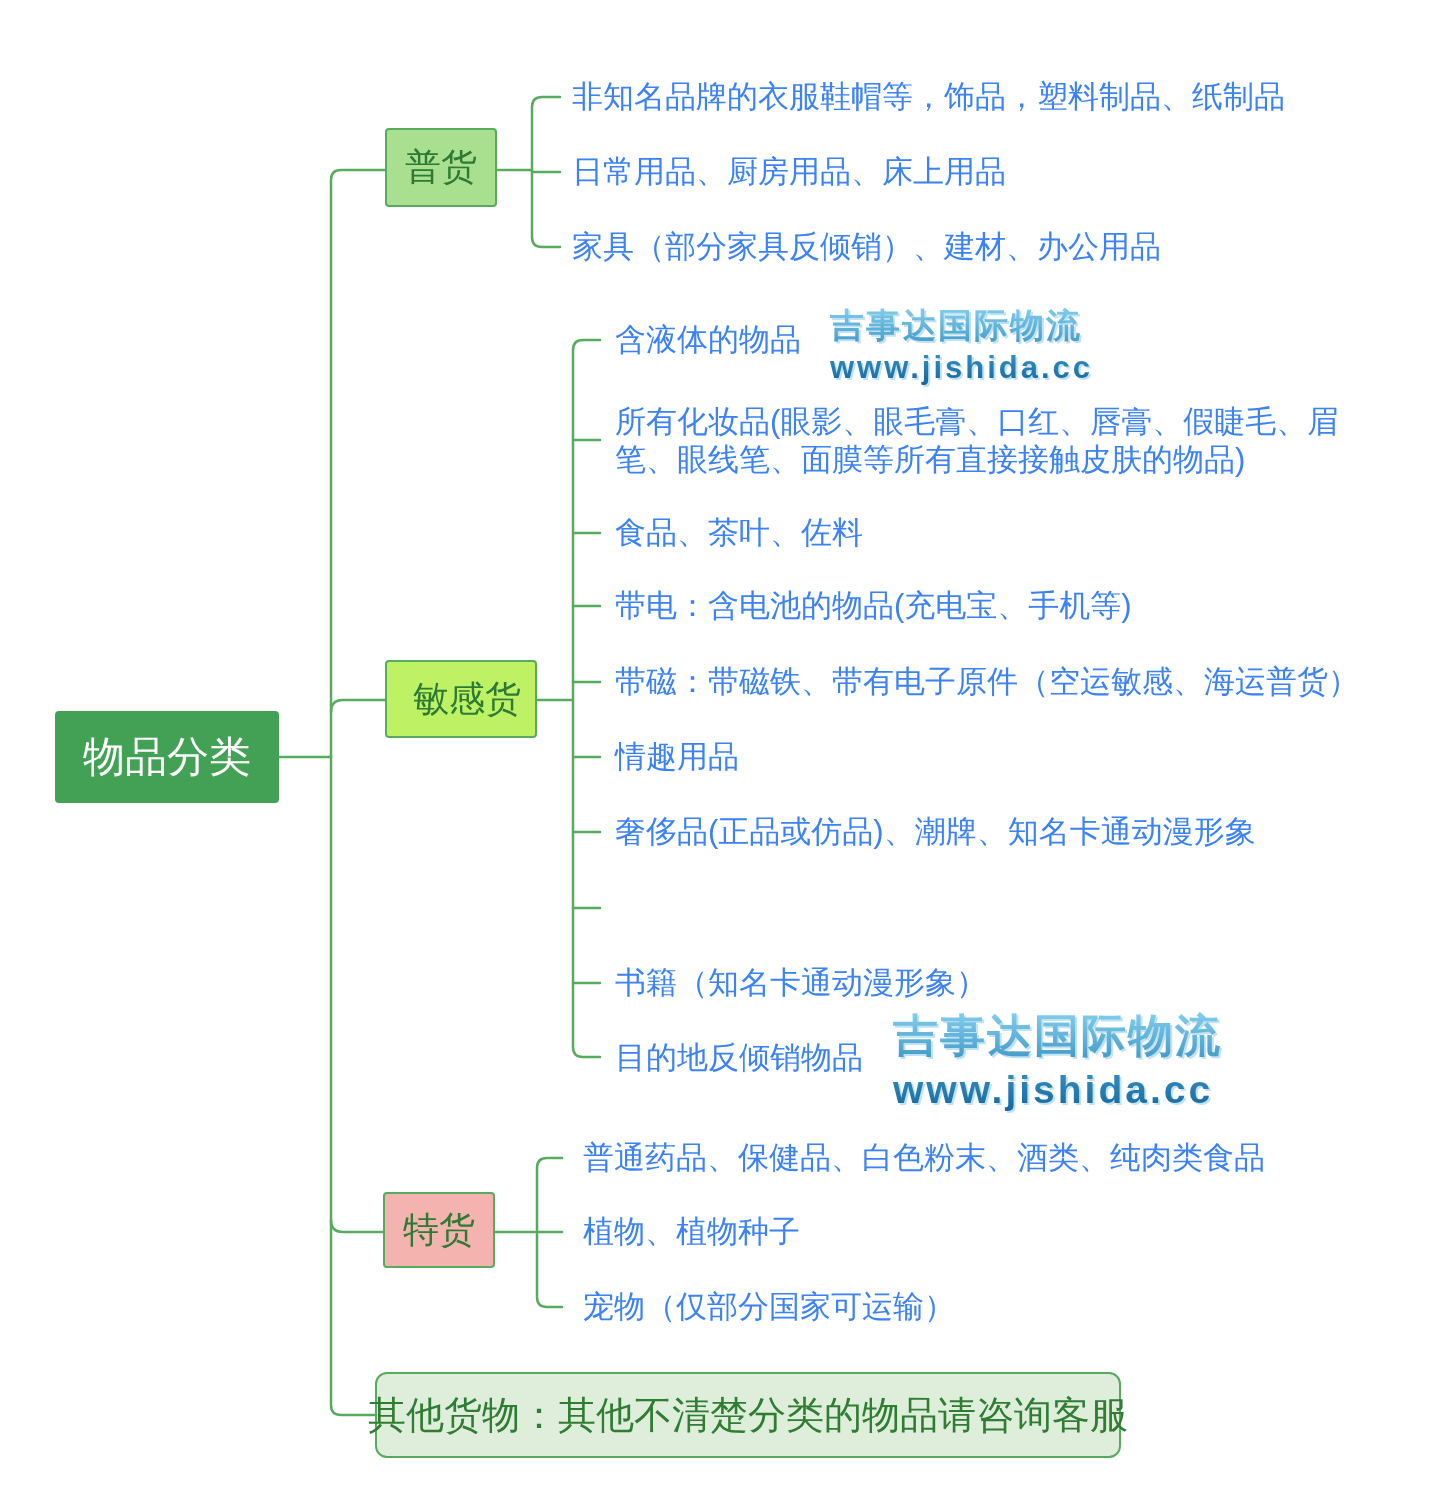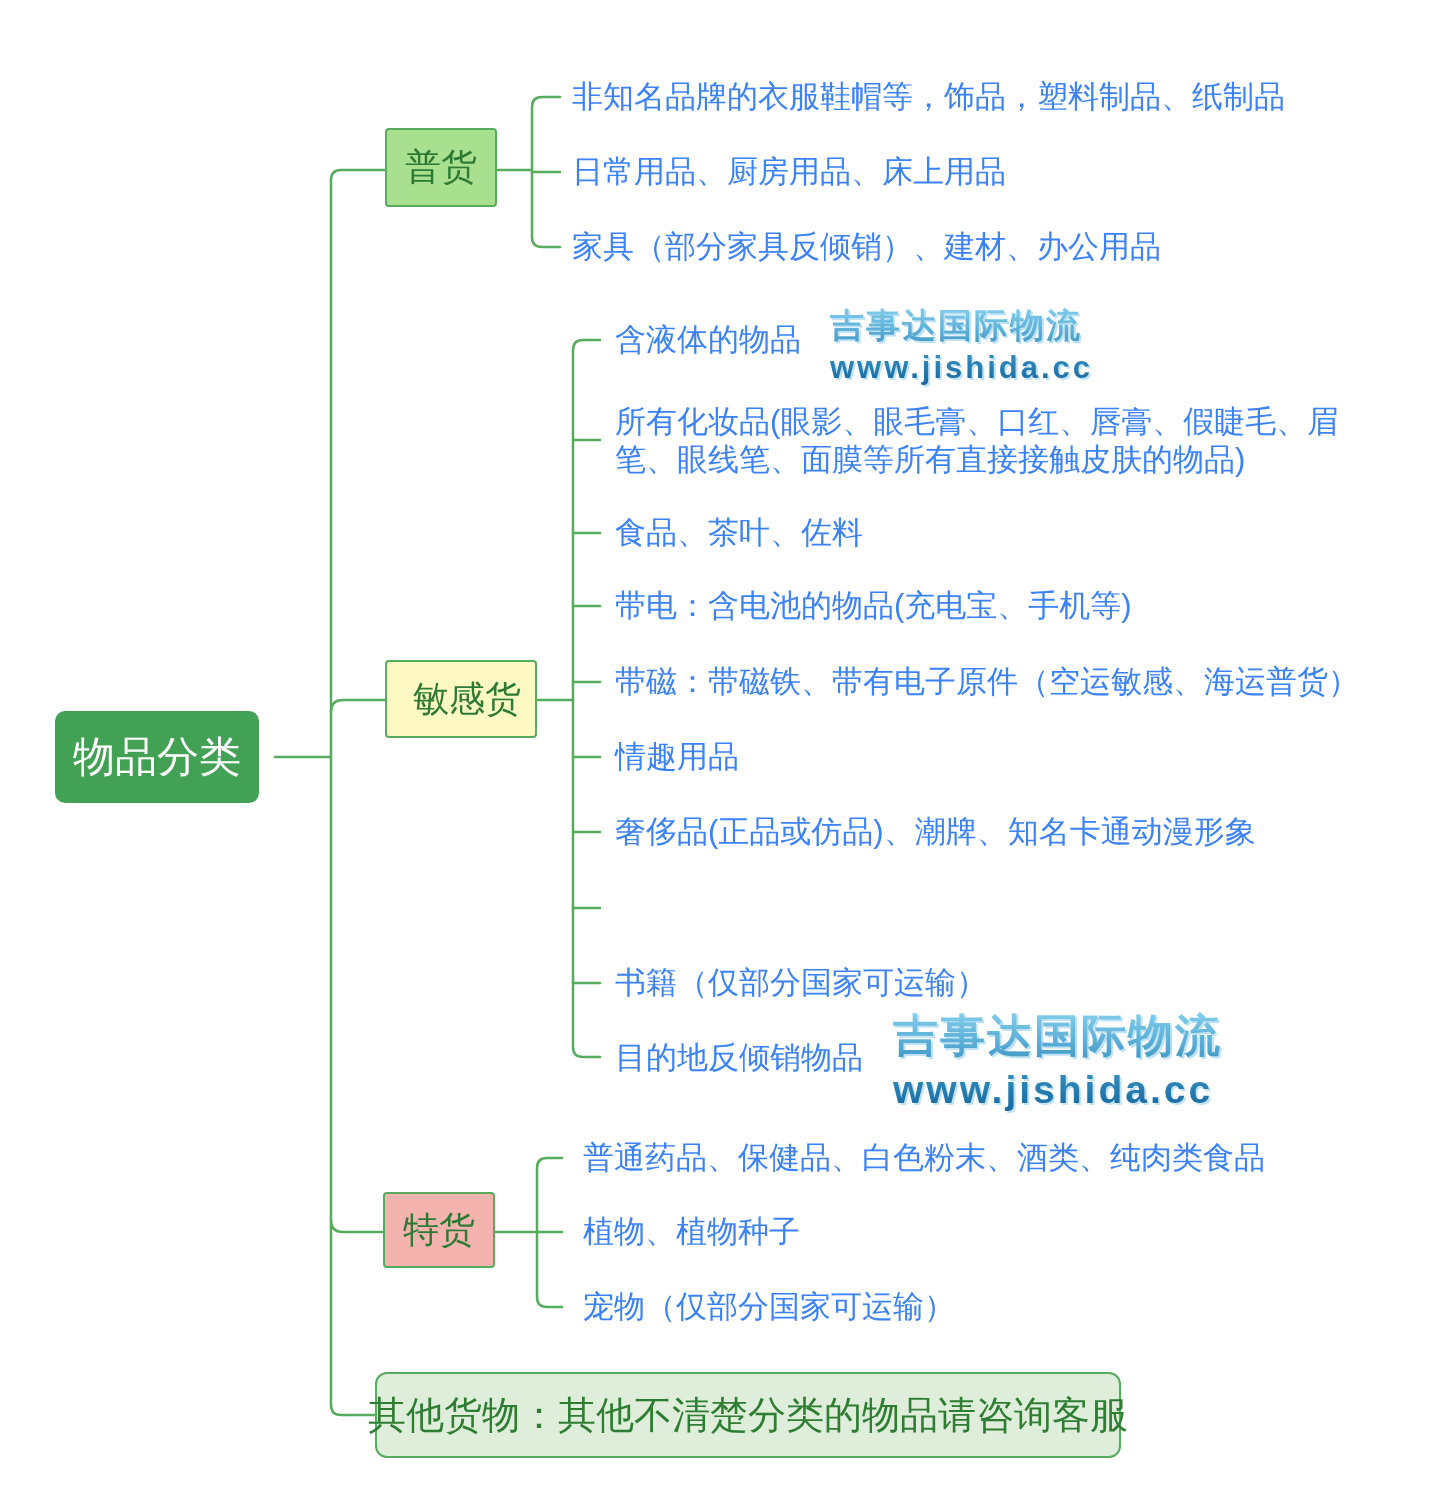--- a/index.html
+++ b/index.html
@@ -12,31 +12,31 @@
   }
   #connectors{position:absolute;left:0;top:0;width:1440px;height:1511px;}
   .node{
     position:absolute;
     display:flex;align-items:center;justify-content:center;
     box-sizing:border-box;
     border-radius:12px;
     white-space:nowrap;
   }
   .node.root{
-    left:55px;top:711px;width:204px;height:92px;
+    left:55px;top:711px;width:224px;height:92px;
     background:#43a155;color:#ffffff;
-    font-size:42px;border-radius:10px;
+    font-size:42px;border-radius:4px;
   }
   .node.branch{
     border:2.5px solid #57ab5f;
     font-size:36px;color:#2c7a33;
     border-radius:4px;
   }
   .node.general{left:385px;top:128px;width:112px;height:79px;background:#a9e08f;}
-  .node.sensitive{left:385px;top:660px;width:152px;height:78px;background:#fef9c3;padding-left:12px;}
+  .node.sensitive{left:385px;top:660px;width:152px;height:78px;background:#bef264;padding-left:12px;}
   .node.special{left:383px;top:1192px;width:112px;height:76px;background:#f5b3af;}
   .node.other{
     left:375px;top:1372px;width:746px;height:86px;
     background:#dfeeda;border:2.5px solid #57ab5f;
     font-size:38px;color:#2f7d33;border-radius:12px;
   }
   .leaf{
     position:absolute;
     color:#3b82f6;
     font-size:31px;line-height:42px;
@@ -110,21 +110,21 @@
   <div class="leaf" style="left:572px;top:151px">日常用品、厨房用品、床上用品</div>
   <div class="leaf" style="left:572px;top:226px">家具（部分家具反倾销）、建材、办公用品</div>
 
   <div class="leaf" style="left:615px;top:319px">含液体的物品</div>
   <div class="leaf wrap2" style="left:615px;top:403px">所有化妆品(眼影、眼毛膏、口红、唇膏、假睫毛、眉笔、眼线笔、面膜等所有直接接触皮肤的物品)</div>
   <div class="leaf" style="left:615px;top:512px">食品、茶叶、佐料</div>
   <div class="leaf" style="left:615px;top:585px">带电：含电池的物品(充电宝、手机等)</div>
   <div class="leaf" style="left:615px;top:661px">带磁：带磁铁、带有电子原件（空运敏感、海运普货）</div>
   <div class="leaf" style="left:615px;top:736px">情趣用品</div>
   <div class="leaf" style="left:615px;top:811px">奢侈品(正品或仿品)、潮牌、知名卡通动漫形象</div>
-  <div class="leaf" style="left:615px;top:962px">书籍（仅部分国家可运输）</div>
+  <div class="leaf" style="left:615px;top:962px">书籍（知名卡通动漫形象）</div>
   <div class="leaf" style="left:615px;top:1037px">目的地反倾销物品</div>
 
   <div class="leaf" style="left:583px;top:1137px">普通药品、保健品、白色粉末、酒类、纯肉类食品</div>
   <div class="leaf" style="left:583px;top:1211px">植物、植物种子</div>
   <div class="leaf" style="left:583px;top:1286px">宠物（仅部分国家可运输）</div>
 
   <div class="wm" id="wm-top">
     <div class="cn">吉事达国际物流</div>
     <div class="url">www.jishida.cc</div>
   </div>

